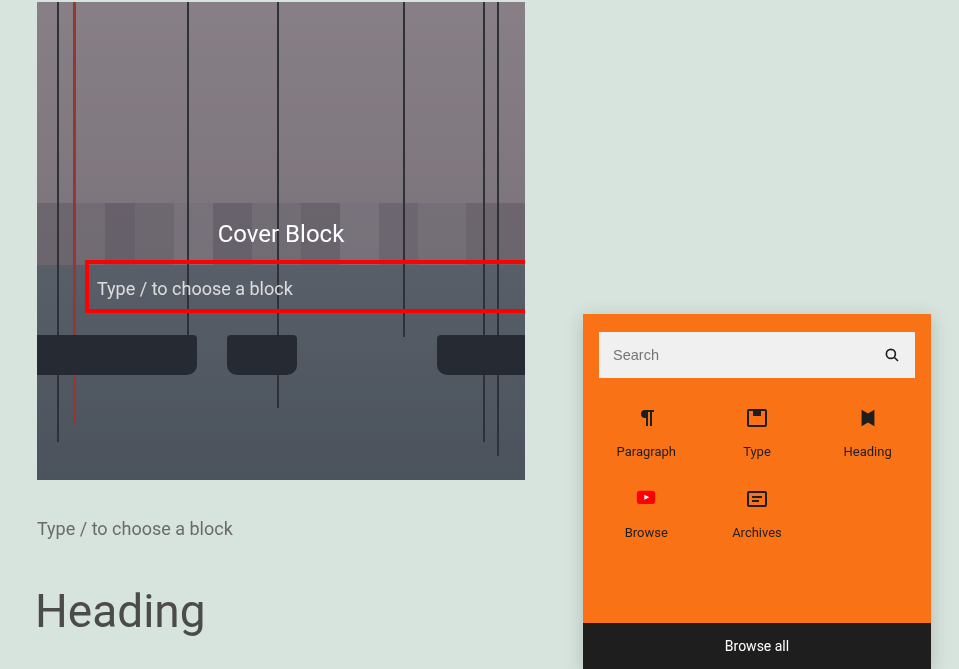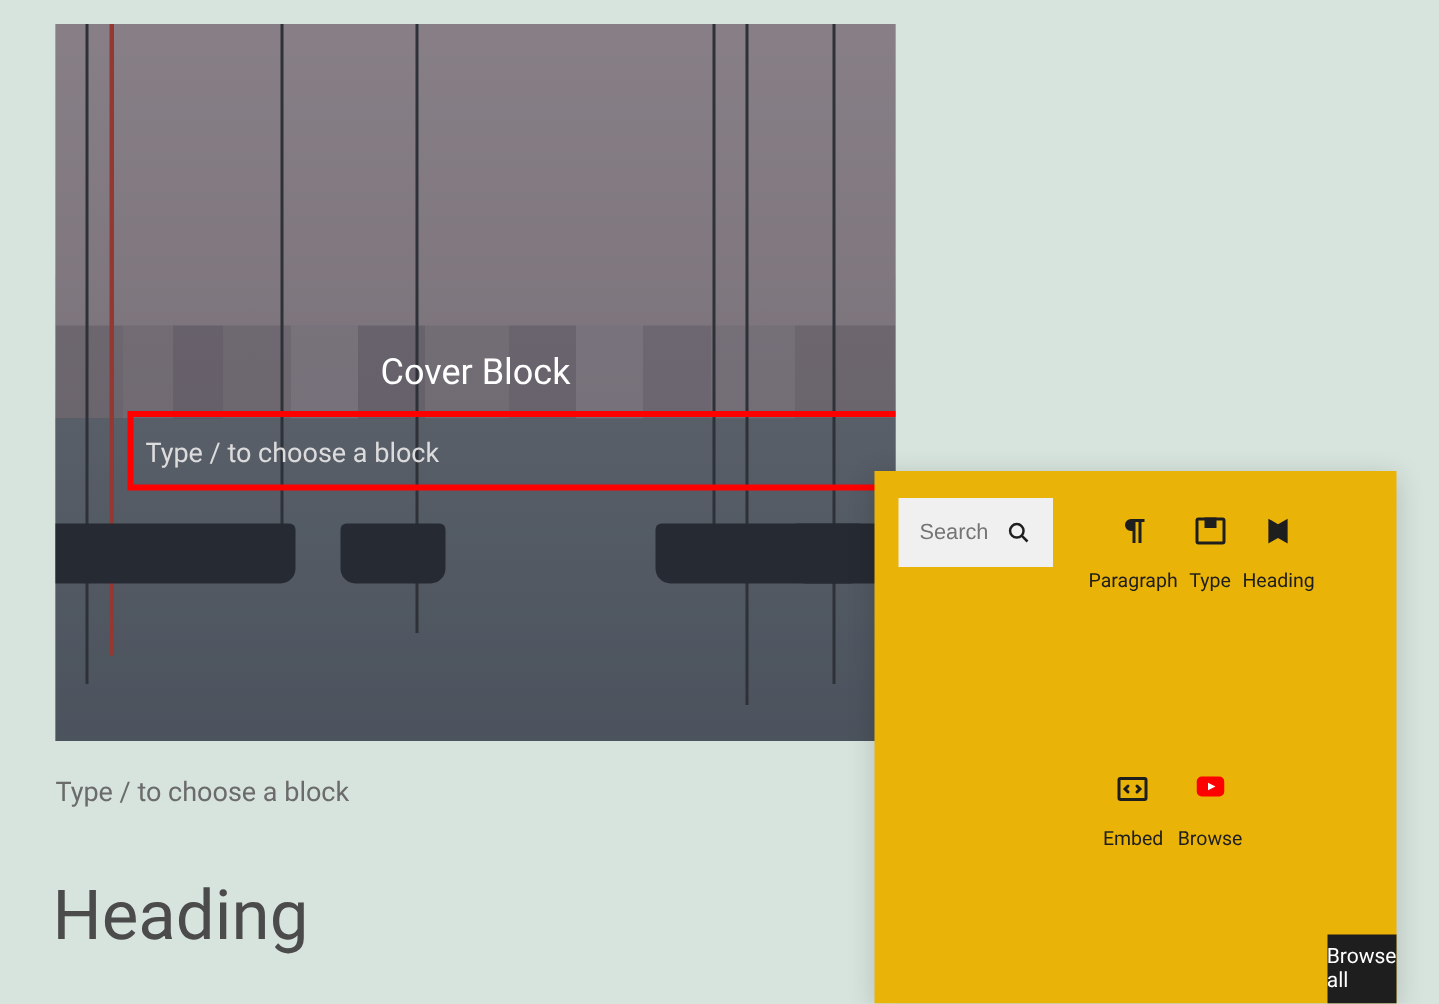--- a/index.html
+++ b/index.html
@@ -8,22 +8,22 @@
       height: 669px;
       background: #d7e4dd;
       font-family: -apple-system, BlinkMacSystemFont, "Segoe UI", Roboto, sans-serif;
       position: relative;
       overflow: hidden;
     }
 
     .cover-block {
       position: absolute;
       left: 37px;
-      top: 16px;
-      width: 560px;
+      top: 2px;
+      width: 488px;
       height: 478px;
       background: linear-gradient(rgba(40,40,50,0.35), rgba(40,40,50,0.35)),
                   linear-gradient(to bottom,
                     #b8a8b0 0%, #b8a8b0 35%,
                     #a89aa0 35%, #908892 50%,
                     #6a727a 55%, #7a828a 100%);
       position: absolute;
       overflow: hidden;
     }
 
@@ -80,22 +80,22 @@
       position:absolute; left:37px; top:518px; font-size:18px; color:#6b6b6b;
     }
 
     .editor-heading {
       position:absolute; left:35px; top:584px; font-size:46px; color:#4b4b4b;
       font-weight:400;
     }
 
     .inserter {
       position:absolute; left:583px; top:314px; width:348px; height:355px;
-      background:#eab308; box-shadow:0 4px 18px rgba(0,0,0,.18);
-      display:flex; flex-direction:row;
+      background:#f97316; box-shadow:0 4px 18px rgba(0,0,0,.18);
+      display:flex; flex-direction:column;
     }
 
     .search-wrap { padding:18px 16px 0 16px; }
     .search-box {
       background:#f0f0f0; height:46px; display:flex; align-items:center;
       padding:0 14px; justify-content:space-between;
     }
     .search-input {
       border:none; background:transparent; outline:none; font-size:14.5px;
       color:#555; width:100%;
@@ -107,21 +107,21 @@
       grid-template-columns: repeat(3, 1fr); row-gap:28px;text-align:right;
     }
     .opt {
       display:flex; flex-direction:column; align-items:center; gap:14px;
       font-size:13px; color:#1e1e1e; cursor:pointer;
     }
     .opt .ico { width:24px; height:24px; display:flex; align-items:center; justify-content:center; }
 
     .browse {
       margin-top:auto; height:46px; background:#1e1e1e; color:#fff;
-      display:flex; align-items:center; justify-content:flex-end;
+      display:flex; align-items:center; justify-content:center;
       font-size:14px; cursor:pointer;
     }
   </style>
 </head>
 <body>
 
 <div class="cover-block">
   <div class="cover-scene">
     <div class="sky"></div>
     <div class="skyline"></div>
@@ -185,34 +185,35 @@
     <div class="opt">
       <span class="ico">
         <svg viewBox="0 0 24 24" width="22" height="22" fill="#1e1e1e">
             <path d="M5 3l7 4 7-4v18l-7-4-7 4V3z"></path>
           </svg>
       </span>
       <span>Heading</span>
     </div>
     <div class="opt">
       <span class="ico">
-        <svg viewBox="0 0 24 24" width="24" height="24" fill="none" stroke="#1e1e1e" stroke-width="2">
-            <rect x="3" y="5" width="18" height="14" rx="1"></rect>
-            <path d="M9 10l-2 2 2 2M15 10l2 2-2 2" stroke-linecap="round"></path>
-          </svg>
-      </span>
-      <span>Embed</span>
-    </div>
-    <div class="opt">
-      <span class="ico">
         <svg viewBox="0 0 24 24" width="26" height="20">
             <rect x="1" y="2" width="22" height="16" rx="4" fill="#ff0000"></rect>
             <path d="M10 7v6l6-3-6-3z" fill="#fff"></path>
           </svg>
       </span>
       <span>Browse</span>
     </div>
+    <div class="opt">
+      <span class="ico">
+        <svg viewBox="0 0 24 24" width="24" height="24" fill="none" stroke="#1e1e1e" stroke-width="2">
+            <rect x="3" y="5" width="18" height="14" rx="1"></rect>
+            <line x1="7" y1="10" x2="17" y2="10"></line>
+            <line x1="7" y1="14" x2="14" y2="14"></line>
+          </svg>
+      </span>
+      <span>Archives</span>
+    </div>
   </div>
 
   <div class="browse">
     <span>Browse all</span>
   </div>
 </div>
 
 </body></html>

